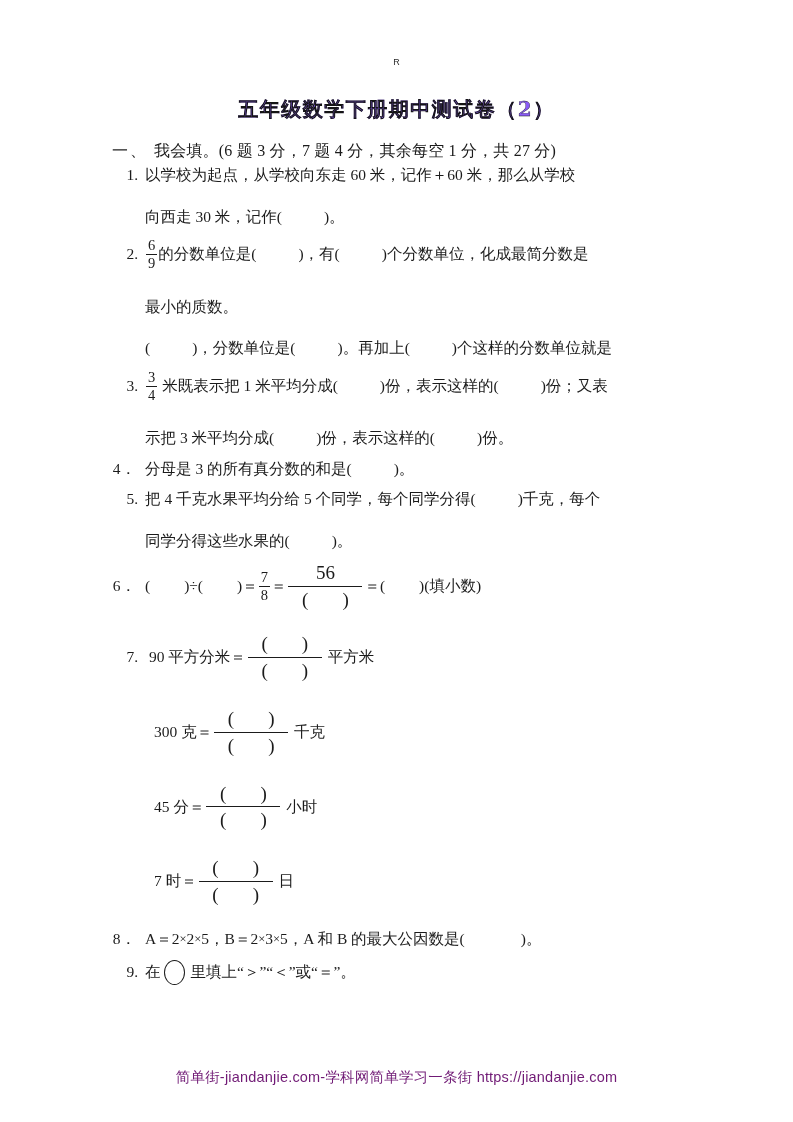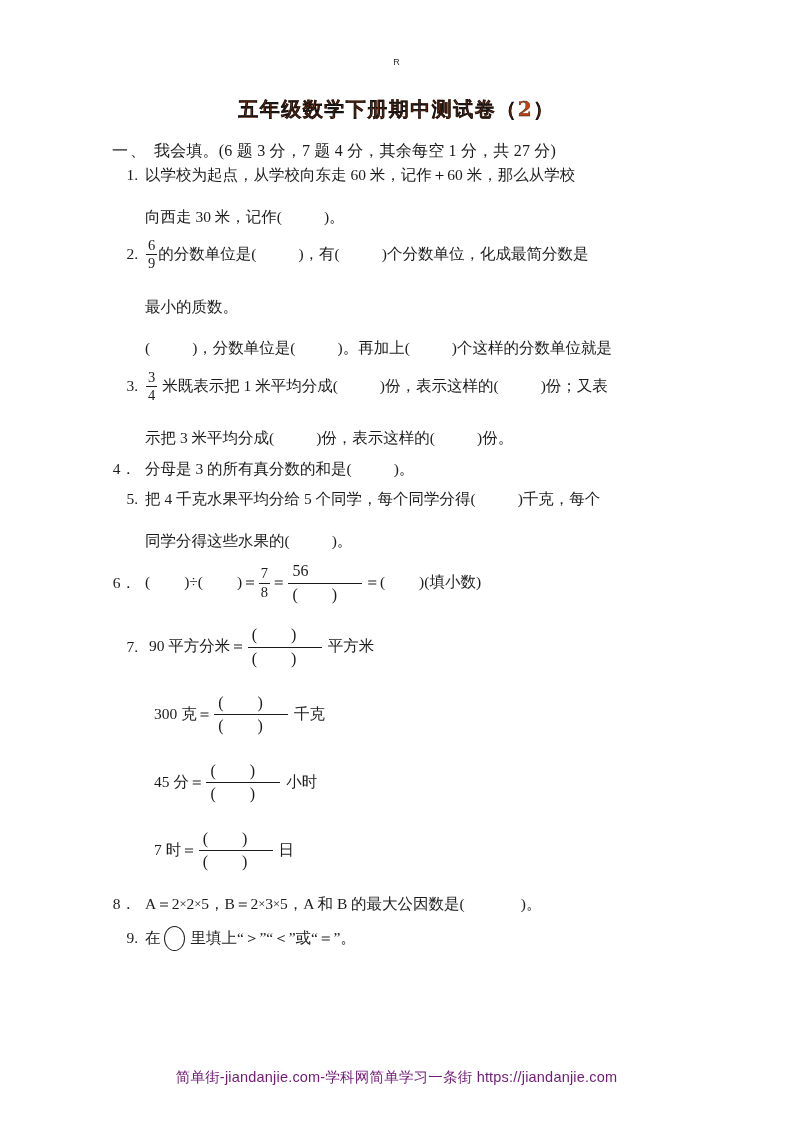--- a/index.html
+++ b/index.html
@@ -37,21 +37,21 @@
   
   .doc-title {
     position: absolute;
     top: 96px;
     left: 0;
     right: 0;
     text-align: center;
     font-size: 20px;
     font-weight: bold;
     letter-spacing: 1.5px;
-    color: #c2410c;
+    color: #8b5cf6;
     font-family: "DejaVu Serif", "Liberation Serif", serif;
     -webkit-text-stroke: 0.35px #141414;
   }
 
   
   .content {
     position: absolute;
     top: 143px;
     left: 112px;
     width: 580px;
@@ -116,22 +116,23 @@
   }
   .frac .bot {
     display: block;
     padding: 1px 2px 0 2px;
   }
 
   
   .wfrac {
     display: inline-block;
     vertical-align: middle;
+    text-align: center;
     line-height: 1.15;
-    font-size: 16px;
+    font-size: 19px;
     margin: 0 2px;
     position: relative;
     top: -1px;
     min-width: 74px;
   }
   .wfrac .top {
     display: block;
     border-bottom: 1.2px solid #1b1b1b;
     padding: 0 4px 2px 4px;
   }

